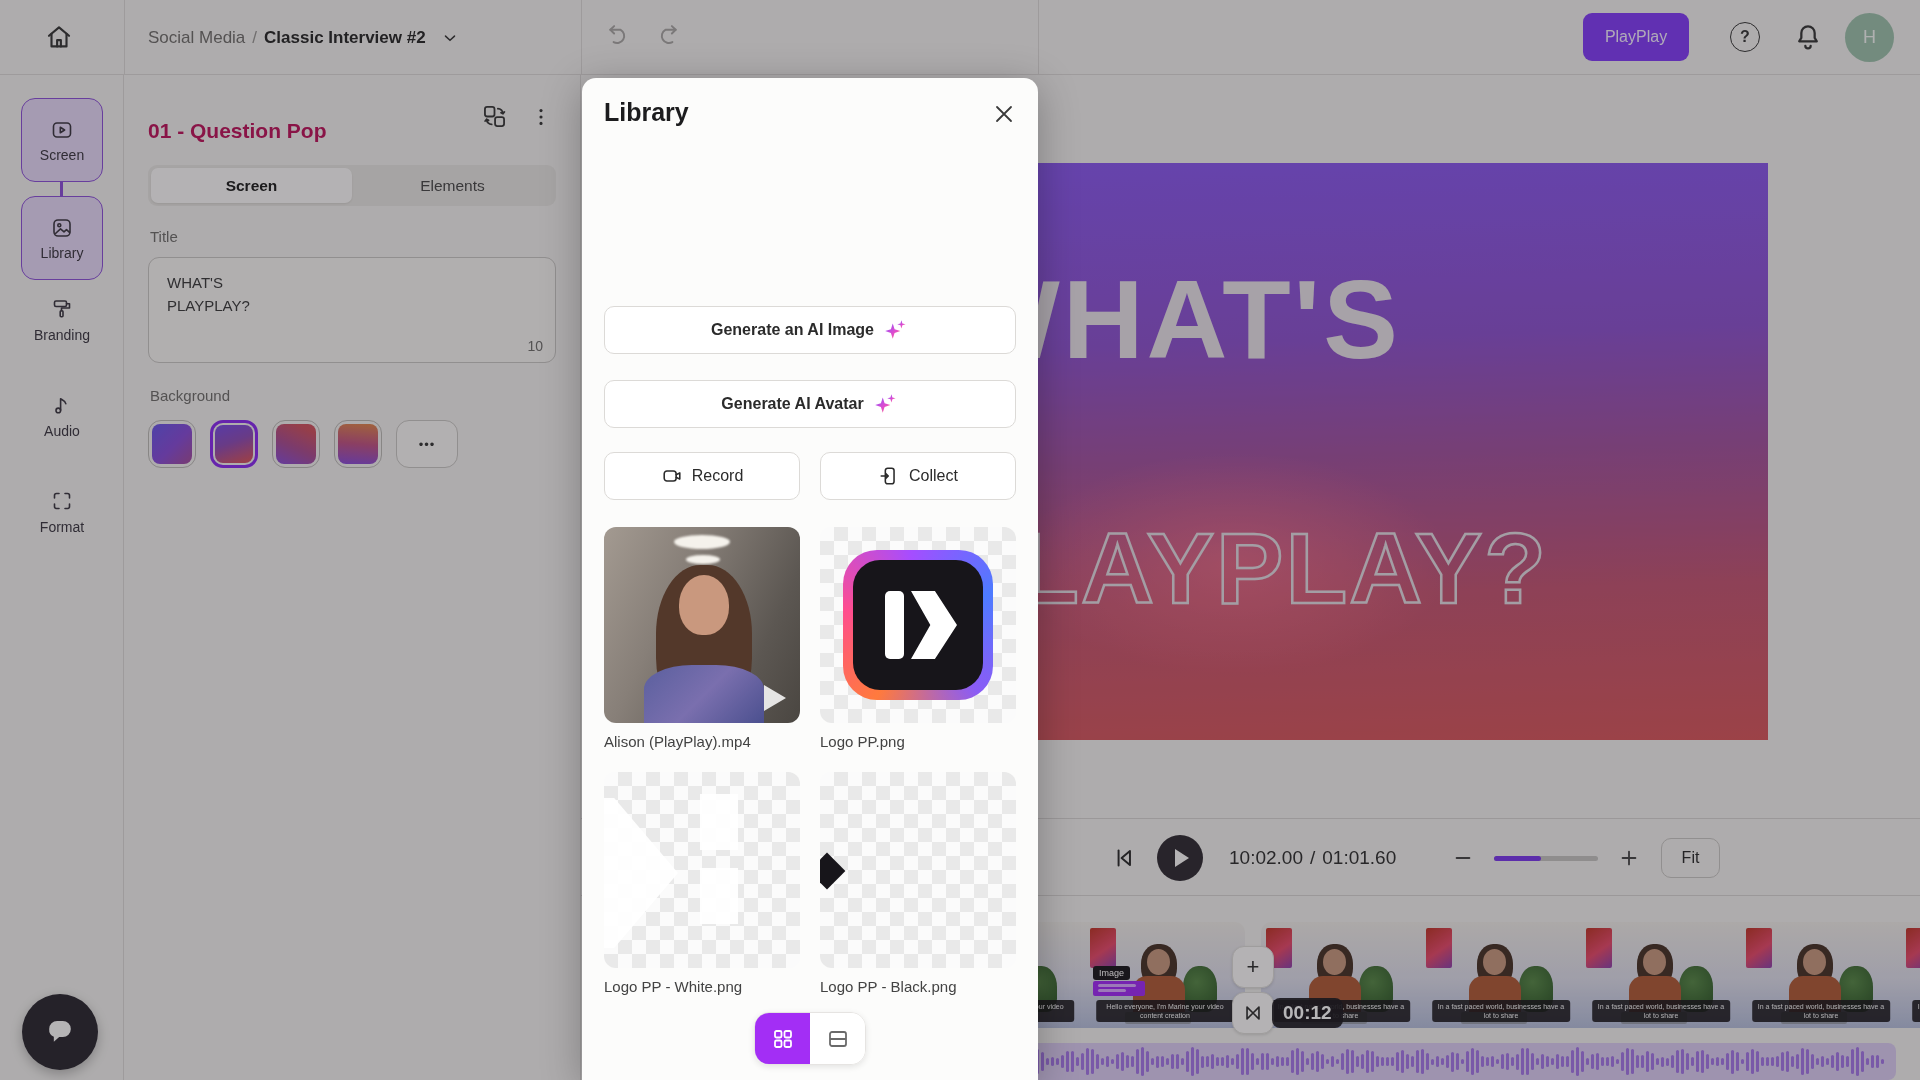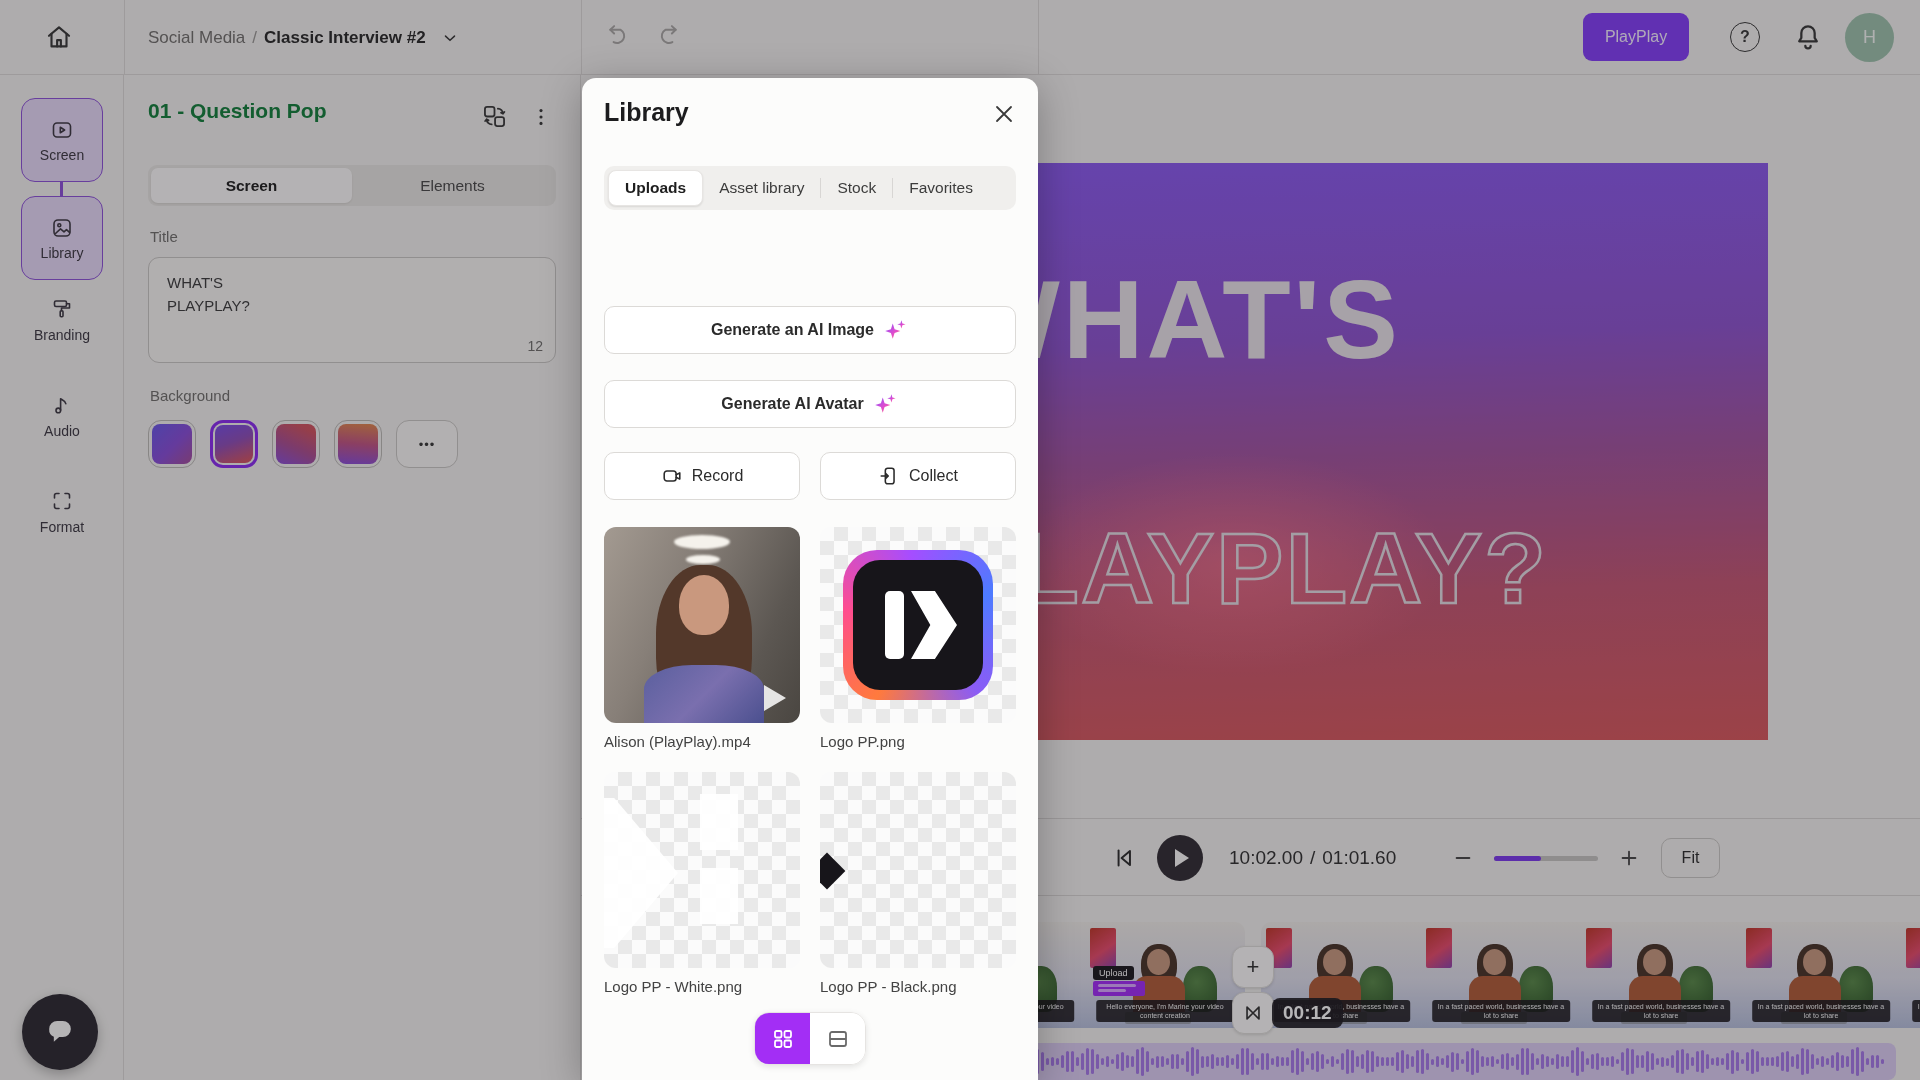--- a/index.html
+++ b/index.html
@@ -31,21 +31,21 @@
   
   .rail { position:absolute; left:0; top:75px; width:124px; height:1005px; background:#f2f1ef; border-right:1px solid #dbd9d7; z-index:4; }
   .rail-box { position:absolute; left:21px; width:82px; height:84px; border:1.5px solid #8e54d8; border-radius:14px;
     background:#e6d9f6; display:flex; flex-direction:column; align-items:center; justify-content:center; gap:5px; cursor:pointer; color:#3a3044; }
   .rail-box .lbl, .rail-item .lbl { font-size:14px; color:#3e3a44; }
   .rail-connector { position:absolute; left:60px; width:3px; height:16px; background:#8e54d8; }
   .rail-item { position:absolute; left:0; width:124px; display:flex; flex-direction:column; align-items:center; gap:6px; color:#3e3a44; cursor:pointer; }
 
   
   .panel { position:absolute; left:124px; top:75px; width:457px; height:1005px; background:#f2f1ef; border-right:1px solid #dbd9d7; z-index:4; }
-  .panel-title { position:absolute; left:24px; top:24px; font-size:21px; font-weight:700; color:#15803d; }
+  .panel-title { position:absolute; left:24px; top:44px; font-size:21px; font-weight:700; color:#be185d; }
   .panel-hicons { position:absolute; right:28px; top:28px; display:flex; gap:22px; color:#3a3a3a; align-items:center; }
   .seg { position:absolute; left:24px; top:90px; width:408px; height:41px; background:#e7e5e2; border-radius:9px; display:flex; padding:3px; }
   .seg-item { flex:1; display:flex; align-items:center; justify-content:center; font-size:15.5px; color:#4c4c4c; border-radius:7px; cursor:pointer; }
   .seg-item.active { background:#fbfaf9; color:#222; font-weight:600; box-shadow:0 1px 2px rgba(0,0,0,.08); }
   .field-label { position:absolute; left:26px; font-size:15px; color:#71706e; }
   .title-box { position:absolute; left:24px; top:182px; width:408px; height:106px; border:1px solid #c9c7c4; border-radius:11px; background:#f6f5f3; }
   .title-box textarea { width:100%; height:100%; border:none; background:transparent; resize:none; outline:none;
     padding:14px 18px; font-family:inherit; font-size:15px; font-weight:500; color:#3e3e3e; line-height:1.5; }
   .char-count { position:absolute; right:12px; bottom:8px; font-size:14px; color:#71706e; }
   .swatches { position:absolute; left:24px; top:345px; display:flex; gap:14px; align-items:center; }
@@ -320,21 +320,21 @@
       </div>
     <div class="seg-item">
         <span>Elements</span>
       </div>
   </div>
 
   <div class="field-label" style="top:153px">Title</div>
   <div class="title-box">
     <textarea spellcheck="false" style="">WHAT'S
 PLAYPLAY?</textarea>
-    <span class="char-count">12</span>
+    <span class="char-count">10</span>
   </div>
 
   <div class="field-label" style="top:312px">Background</div>
   <div class="swatches">
     <div class="swatch">
         <div class="fill sw1"></div>
       </div>
     <div class="swatch selected">
         <div class="fill sw2"></div>
       </div>
@@ -398,21 +398,21 @@
       <div class="person">
           <div class="torso"></div>
         </div>
       <div class="laptop"></div>
       <div class="caption">Hello everyone, I'm Marine your video content creation</div>
     </div>
     <div class="frame">
       <div class="poster"></div>
         <div class="plant"></div>
       <div class="nametag">
-        <span class="nm">Upload</span>
+        <span class="nm">Image</span>
         <div class="role"></div>
       </div>
       <div class="person">
           <div class="hair"></div>
           <div class="face"></div>
           <div class="torso"></div>
         </div>
       <div class="laptop"></div>
       <div class="caption">Hello everyone, I'm Marine your video content creation</div>
     </div>
@@ -670,36 +670,20 @@
 <div class="dim"></div>
 
 <div class="modal">
   <div class="modal-title">Library</div>
   <div class="modal-close">
     <svg width="24" height="24" viewBox="0 0 24 24" fill="none" stroke="#3a3a3a" stroke-width="1.8" stroke-linecap="round">
         <path d="M5 5 L19 19 M19 5 L5 19"></path>
       </svg>
   </div>
 
-  <div class="mtabs">
-    <div class="mtab active">
-        <span>Uploads</span>
-      </div>
-    <div class="mtab">
-        <span>Asset library</span>
-      </div>
-    <div class="mtab-sep"></div>
-    <div class="mtab">
-        <span>Stock</span>
-      </div>
-    <div class="mtab-sep"></div>
-    <div class="mtab">
-        <span>Favorites</span>
-      </div>
-  </div>
 
 
   <div class="btn-line" style="top:302px">
     <span>Generate AI Avatar</span>
     <svg width="26" height="26" viewBox="0 0 24 24">
       <defs>
           <linearGradient id="g2" x1="0" y1="0" x2="1" y2="1">
             <stop offset="0" stop-color="#8a4dff"></stop>
             <stop offset=".6" stop-color="#e34dcb"></stop>
             <stop offset="1" stop-color="#ff7a5c"></stop>

